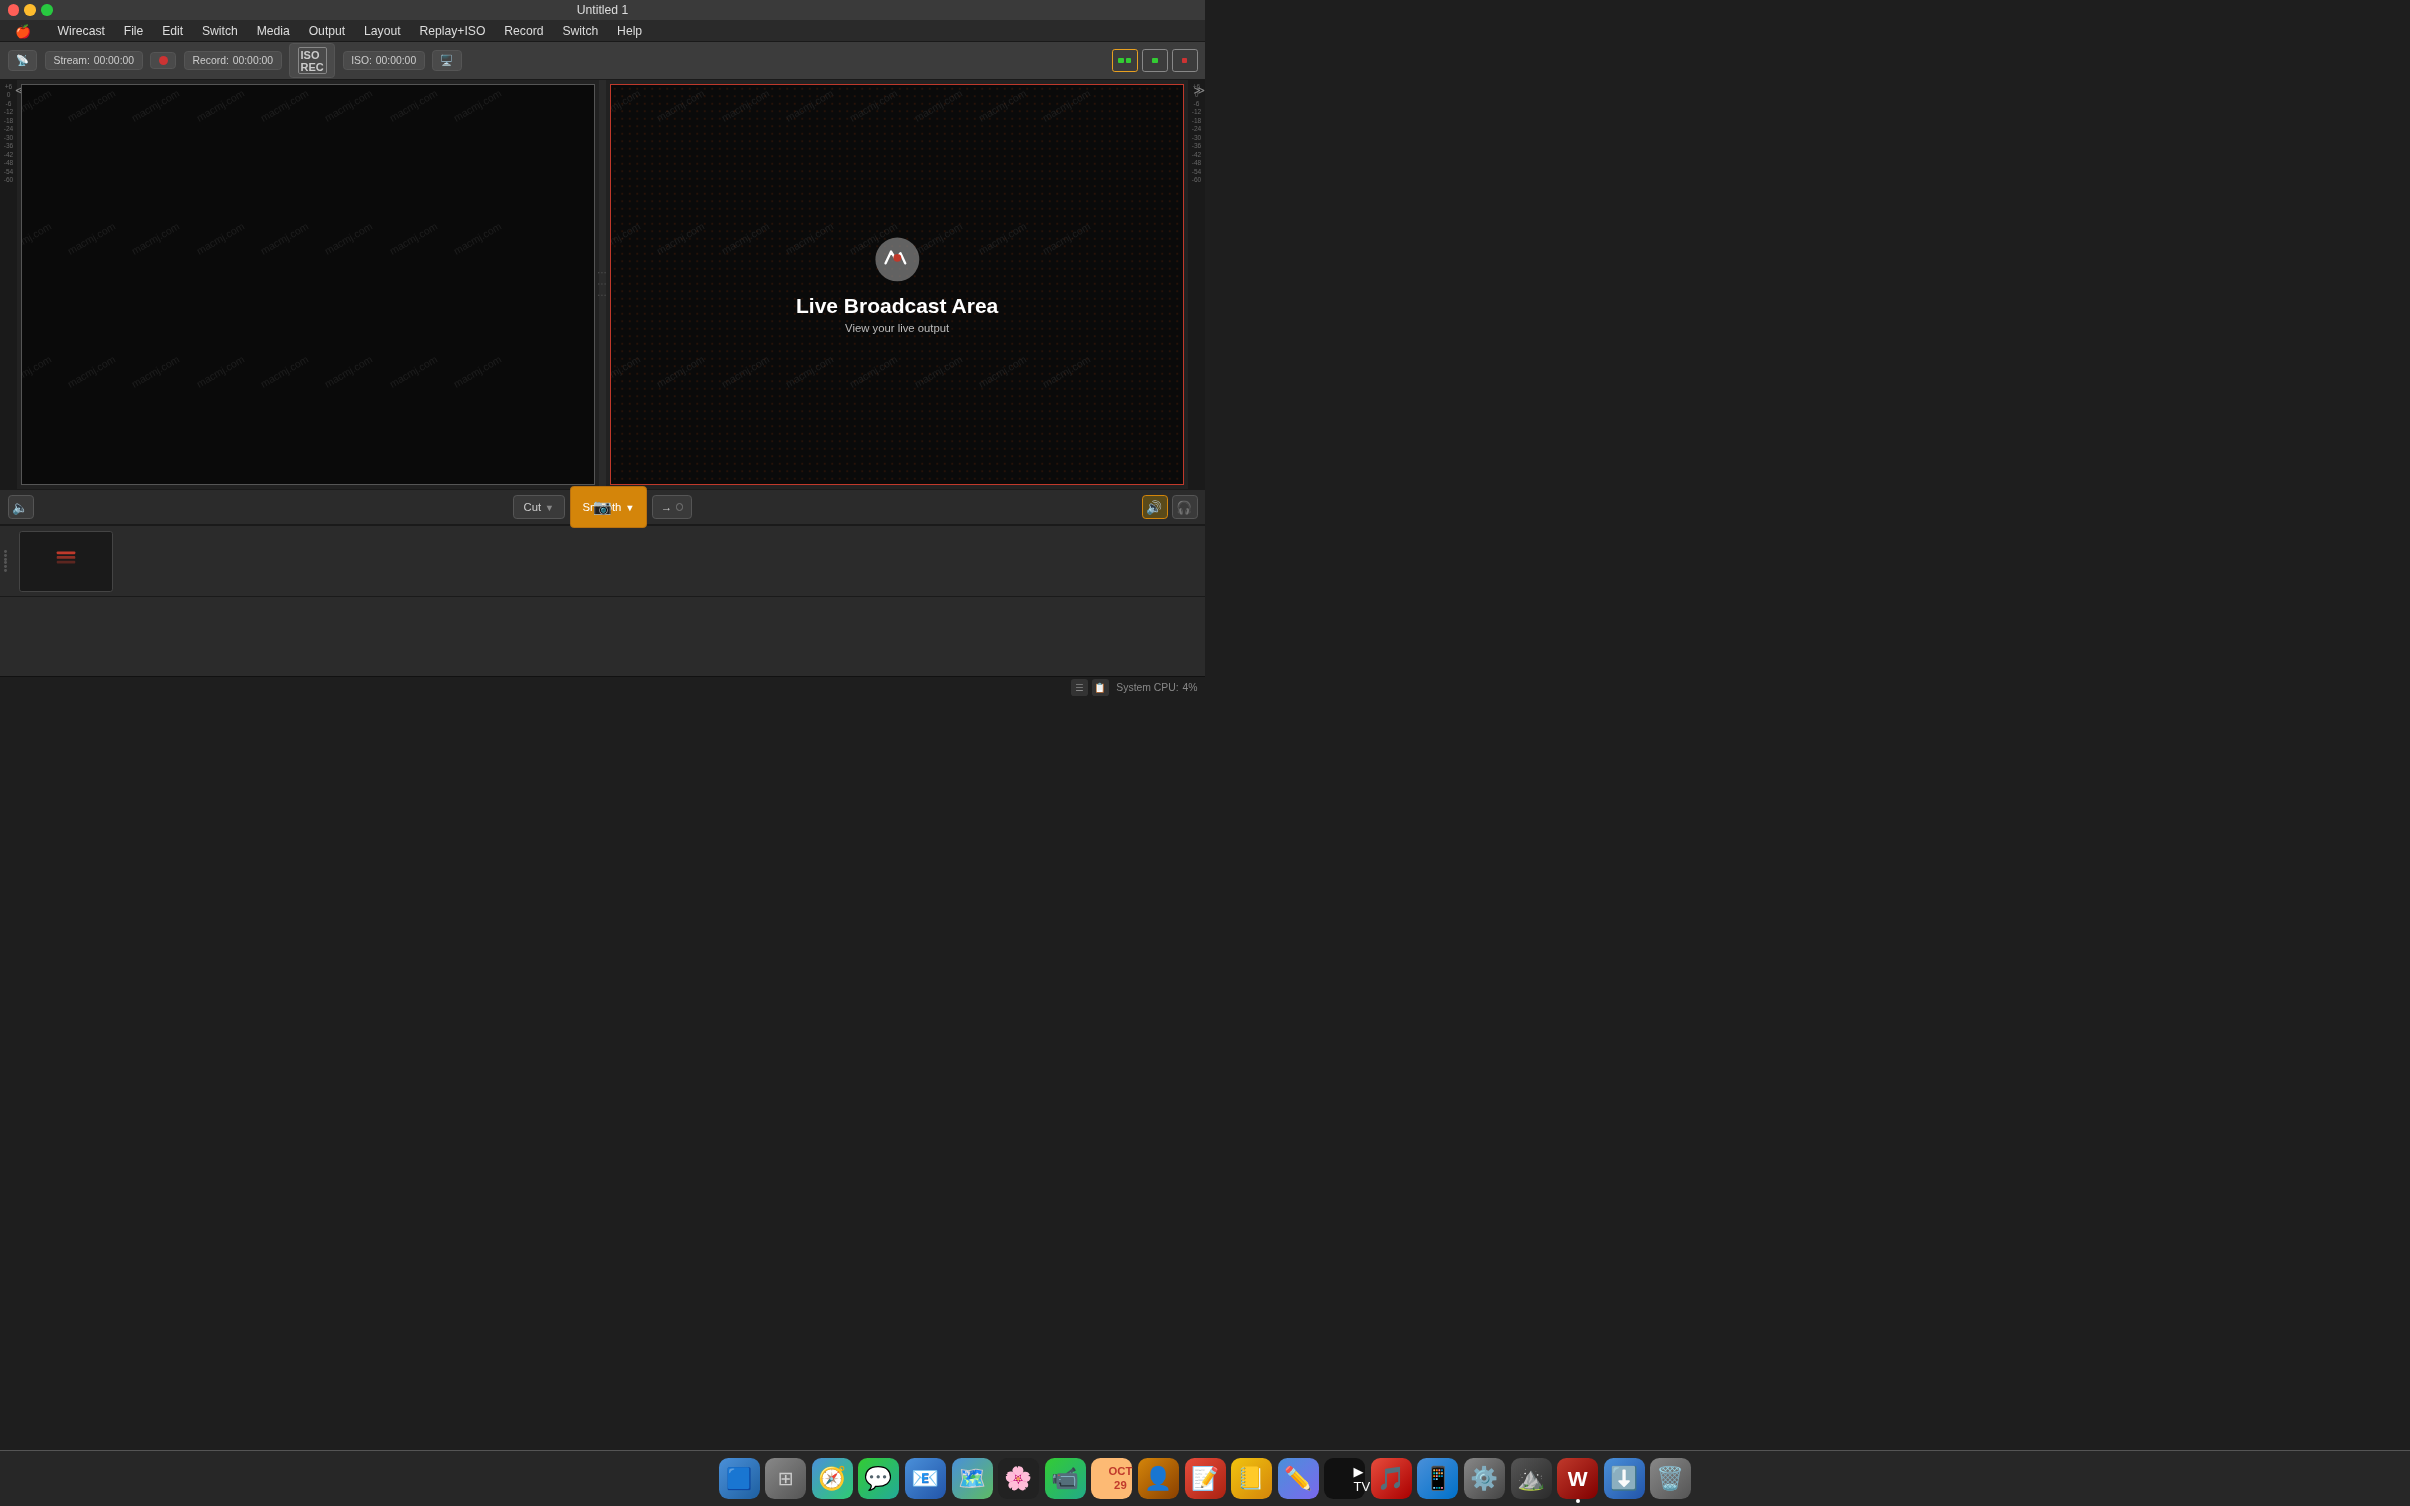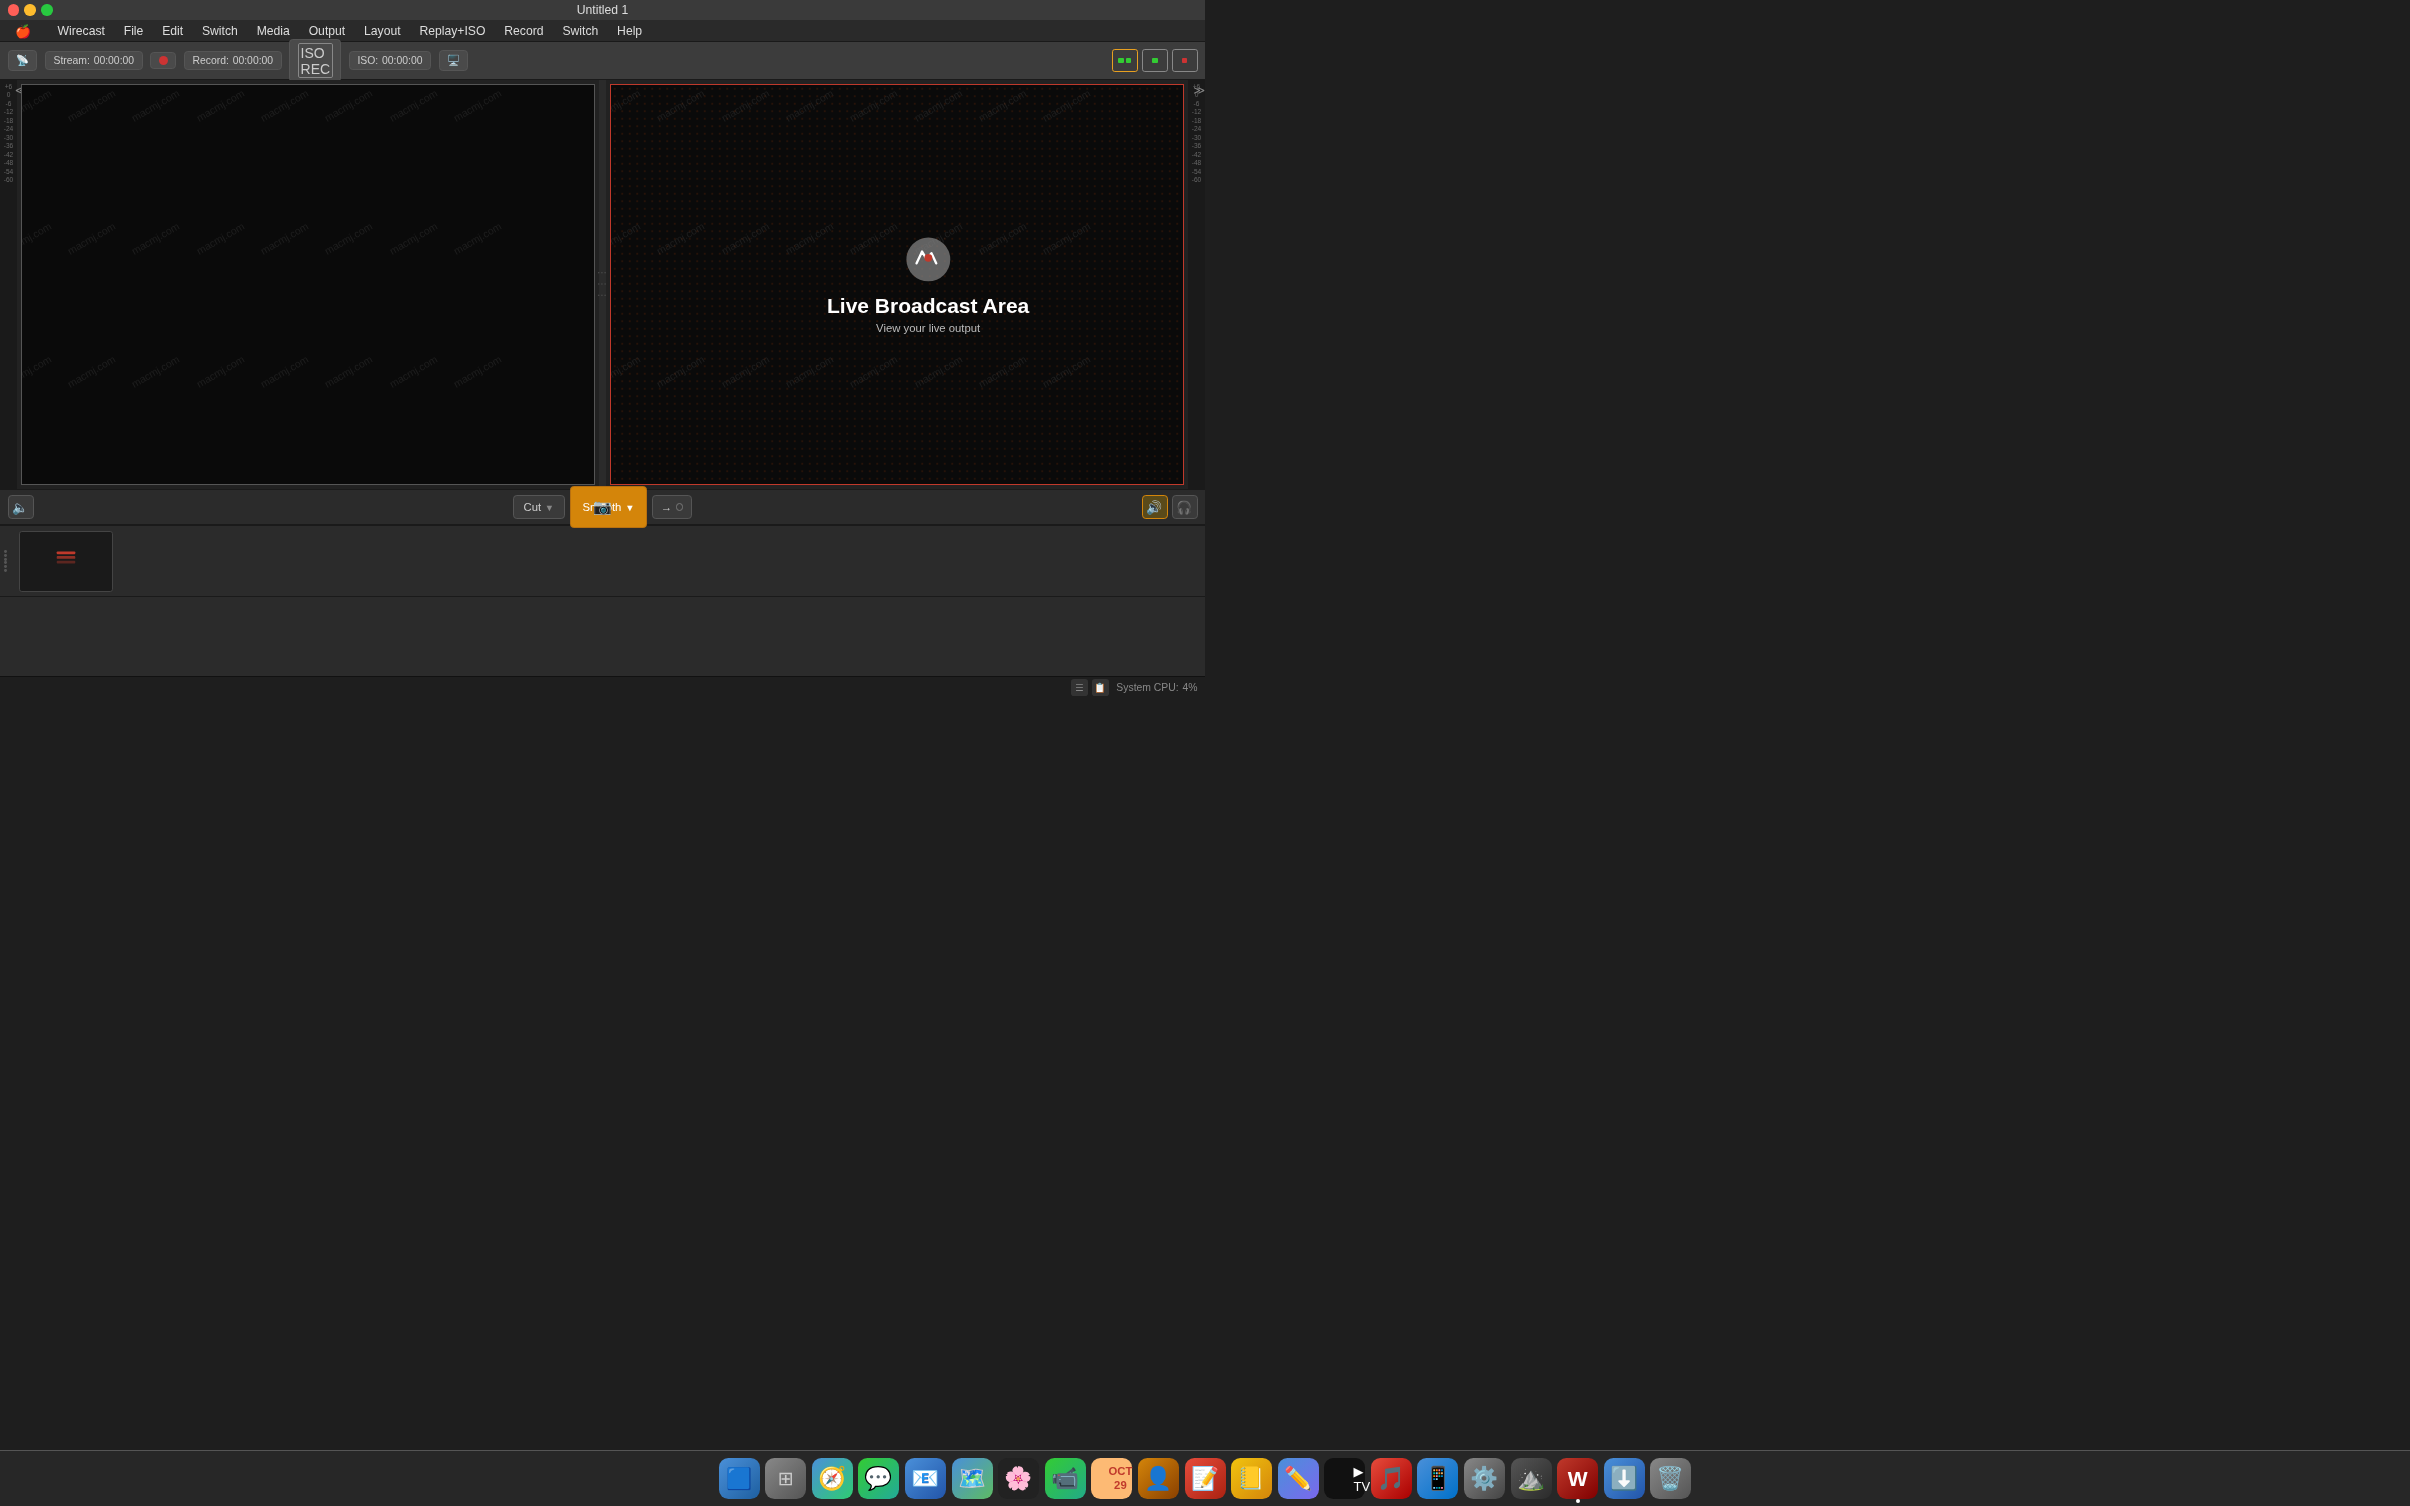--- a/index.html
+++ b/index.html
@@ -179,21 +179,20 @@
       transform: rotate(-30deg);
       transform-origin: center;
     }
     .live-content {
       position: absolute;
       top: 50%;
       left: 50%;
       transform: translate(-50%, -50%);
       text-align: center;
       color: #fff;
-      margin-left: 31px;
     }
     .live-logo {
       width: 47px;
       height: 47px;
       margin: 0 auto 9.4px;
     }
     .live-title {
       font-size: 21px;
       font-weight: 600;
       color: #fff;
@@ -501,21 +500,21 @@
 
     <div class="toolbar-btn">
       <span style="width:9.4px;height:9.4px;border-radius:50%;background:#c33;display:inline-block;"></span>
     </div>
     <div class="toolbar-btn">
       <span>Record:</span>
       <span>00:00:00</span>
     </div>
 
     <div class="toolbar-btn">
-      <span style="font-size:14px;font-weight:normal;border:0.9px solid #888;padding:0.9px 1.9px;border-radius:1.9px;">ISO<br>REC</span>
+      <span style="font-size:11px;font-weight:bold;border:0.9px solid #888;padding:0.9px 1.9px;border-radius:1.9px;">ISO<br>REC</span>
     </div>
     <div class="toolbar-btn">
       <span>ISO:</span>
       <span>00:00:00</span>
     </div>
 
     <div class="toolbar-btn">
       <span>🖥️</span>
     </div>
 

